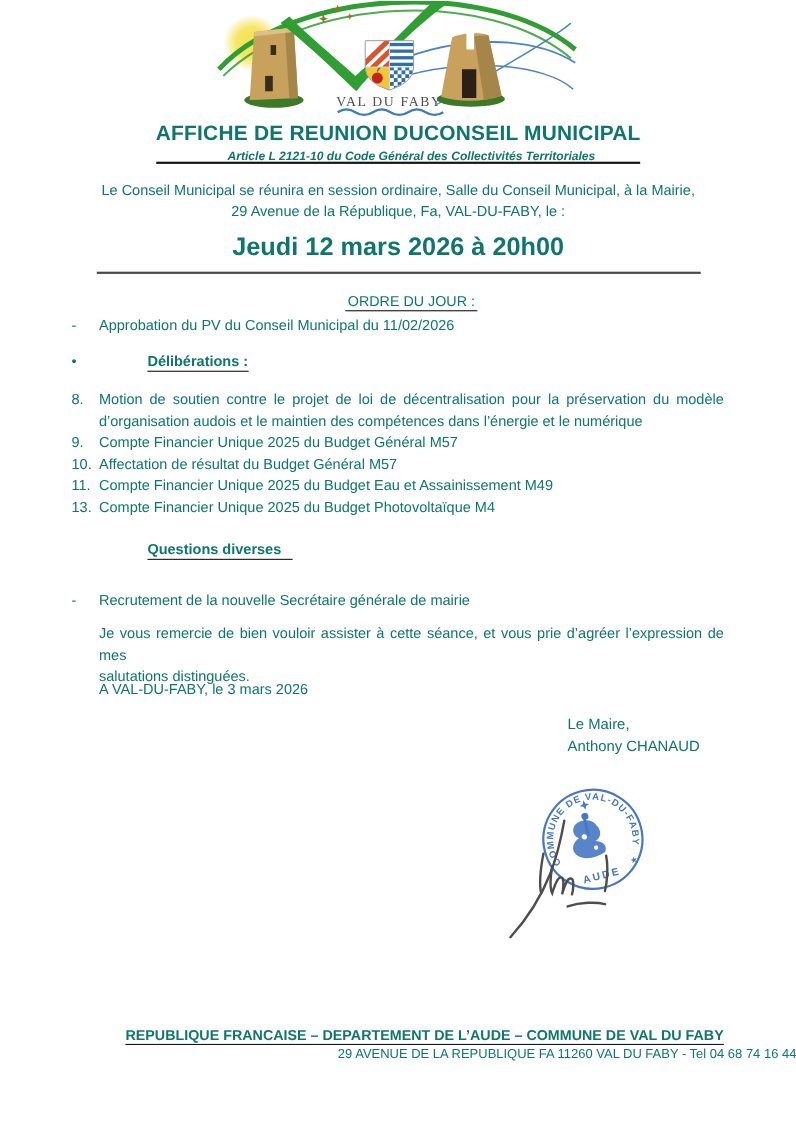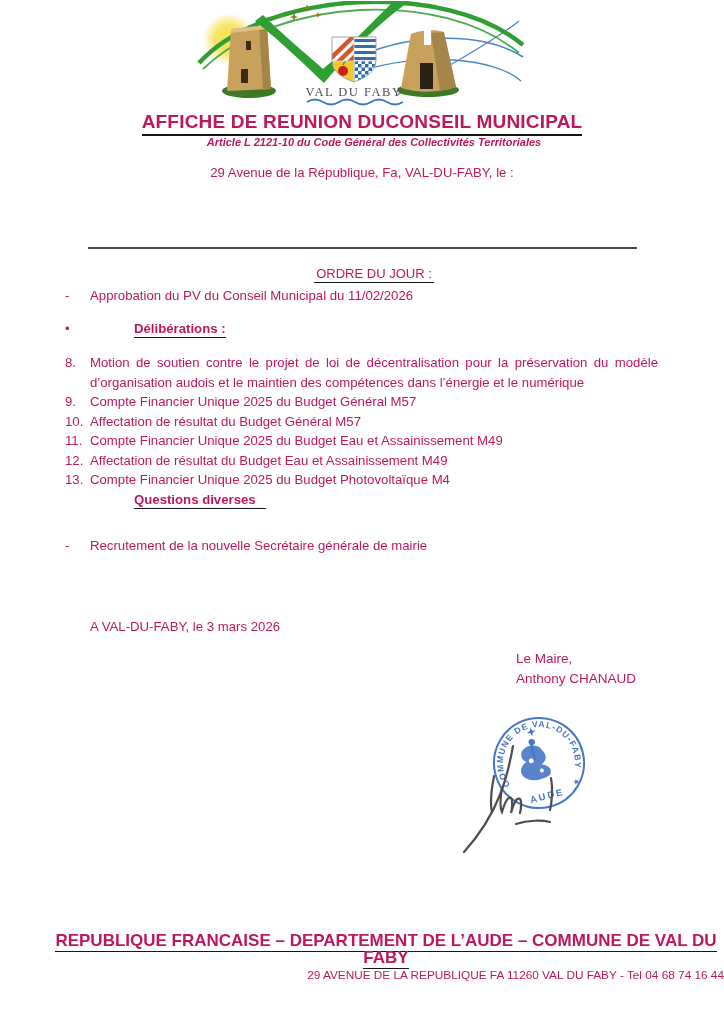--- a/index.html
+++ b/index.html
@@ -1,23 +1,23 @@
 <!DOCTYPE html>
 <html><head>
 <meta charset="utf-8">
 <style>
   html,body{margin:0;padding:0;background:#fff;}
   .page{position:relative;width:724px;height:1024px;background:#fff;overflow:hidden;
-        font-family:"Liberation Sans",sans-serif;color:#be185d;}
+        font-family:"Liberation Sans",sans-serif;color:#0f766e;}
   .centered{position:absolute;left:0;width:724px;text-align:center;}
 
   
   .logo-wrap{position:absolute;top:1px;left:197px;width:330px;height:106px;}
   .title{top:111px;font-size:19px;font-weight:bold;letter-spacing:.2px;}
-  .title span{border-bottom:2.5px solid #161616;padding-bottom:2px;}
+  .title span{border-bottom:2.5px solid #161616;padding-bottom:15px;}
   .subtitle{top:136px;font-size:11px;font-weight:bold;font-style:italic;margin-left:12px;}
 
   
   .intro{top:163px;font-size:13.2px;line-height:19px;}
   .date{top:211px;font-size:23px;font-weight:bold;}
   .rule{position:absolute;top:247px;left:88px;width:549px;border-top:2px solid #484848;}
   .ordre{top:266px;font-size:13px;font-weight:normal;margin-left:12px;}
   .ordre span{border-bottom:1.8px solid #161616;padding:0 2px 1px 2px;}
 
   
@@ -30,21 +30,21 @@
   .bold-u{font-weight:bold;border-bottom:1.9px solid #161616;padding-bottom:1px;margin-left:44px;}
   .pad-u{padding-right:10px;}
 
   
   .sig-block{position:absolute;left:516px;top:649px;font-size:13.5px;line-height:20px;}
   .stamp-wrap{position:absolute;left:477px;top:701px;width:124px;height:124px;}
   .autograph-wrap{position:absolute;left:450px;top:740px;width:130px;height:120px;}
 
   
   .footer{position:absolute;top:932px;left:0;width:724px;text-align:center;line-height:17px;}
-  .f1{font-size:17px;font-weight:bold;margin-left:48px;}
+  .f1{font-size:13px;font-weight:bold;margin-left:48px;}
   .f1 span{border-bottom:1.7px solid #161616;padding-bottom:1px;}
   .f2,.f3{font-size:11.8px;margin-top:1px;text-align:right;}
 </style>
 </head>
 <body>
 
 <div class="page">
 
   <div class="logo-wrap">
     <svg width="330" height="106" viewBox="0 0 330 106">
@@ -128,23 +128,25 @@
       <path d="M110,101 q8,-5 16,0 t16,0 t16,0 t16,0 t16,0 t16,0" fill="none" stroke="#3a7bbf" stroke-width="2"></path>
     </svg>
   </div>
 
   <div class="centered title">
     <span>AFFICHE DE REUNION DUCONSEIL MUNICIPAL</span>
   </div>
   <div class="centered subtitle">Article L 2121-10 du Code Général des Collectivités Territoriales</div>
 
   <div class="centered intro">
+    <div>Le Conseil Municipal se réunira en session ordinaire, Salle du Conseil Municipal, à la Mairie,</div>
     <div>29 Avenue de la République, Fa, VAL-DU-FABY, le :</div>
   </div>
 
+  <div class="centered date">Jeudi 12 mars 2026 à 20h00</div>
   <div class="rule"></div>
 
   <div class="centered ordre">
     <span>ORDRE DU JOUR :</span>
   </div>
 
   <div class="flow" style="top:286px;">
     <div class="row">
       <span class="marker">-</span>
       <span class="text">Approbation du PV du Conseil Municipal du 11/02/2026</span>
@@ -169,43 +171,48 @@
     </div>
     <div class="row">
       <span class="marker">10.</span>
       <span class="text">Affectation de résultat du Budget Général M57</span>
     </div>
     <div class="row">
       <span class="marker">11.</span>
       <span class="text">Compte Financier Unique 2025 du Budget Eau et Assainissement M49</span>
     </div>
     <div class="row">
-      <span class="marker">12.</span>
-      <span class="text">Affectation de résultat du Budget Eau et Assainissement M49</span>
-    </div>
-    <div class="row">
       <span class="marker">13.</span>
       <span class="text">Compte Financier Unique 2025 du Budget Photovoltaïque M4</span>
     </div>
   </div>
 
   <div class="flow" style="top:490px;">
     <div class="row">
       <span class="marker"></span>
       <span class="text"><span class="bold-u pad-u">Questions diverses</span></span>
     </div>
   </div>
 
   <div class="flow" style="top:536px;">
     <div class="row">
       <span class="marker">-</span>
       <span class="text">Recrutement de la nouvelle Secrétaire générale de mairie</span>
     </div>
   </div>
 
+  <div class="flow" style="top:566px;">
+    <div class="row">
+      <span class="marker"></span>
+      <span class="text">
+        <div class="just-stretch">Je vous remercie de bien vouloir assister à cette séance, et vous prie d’agréer l’expression de mes</div>
+        <div>salutations distinguées.</div>
+      </span>
+    </div>
+  </div>
 
   <div class="flow" style="top:617px;">
     <div class="row">
       <span class="marker"></span>
       <span class="text">A VAL-DU-FABY, le 3 mars  2026</span>
     </div>
   </div>
 
   <div class="sig-block">
     <div>Le Maire,</div>

